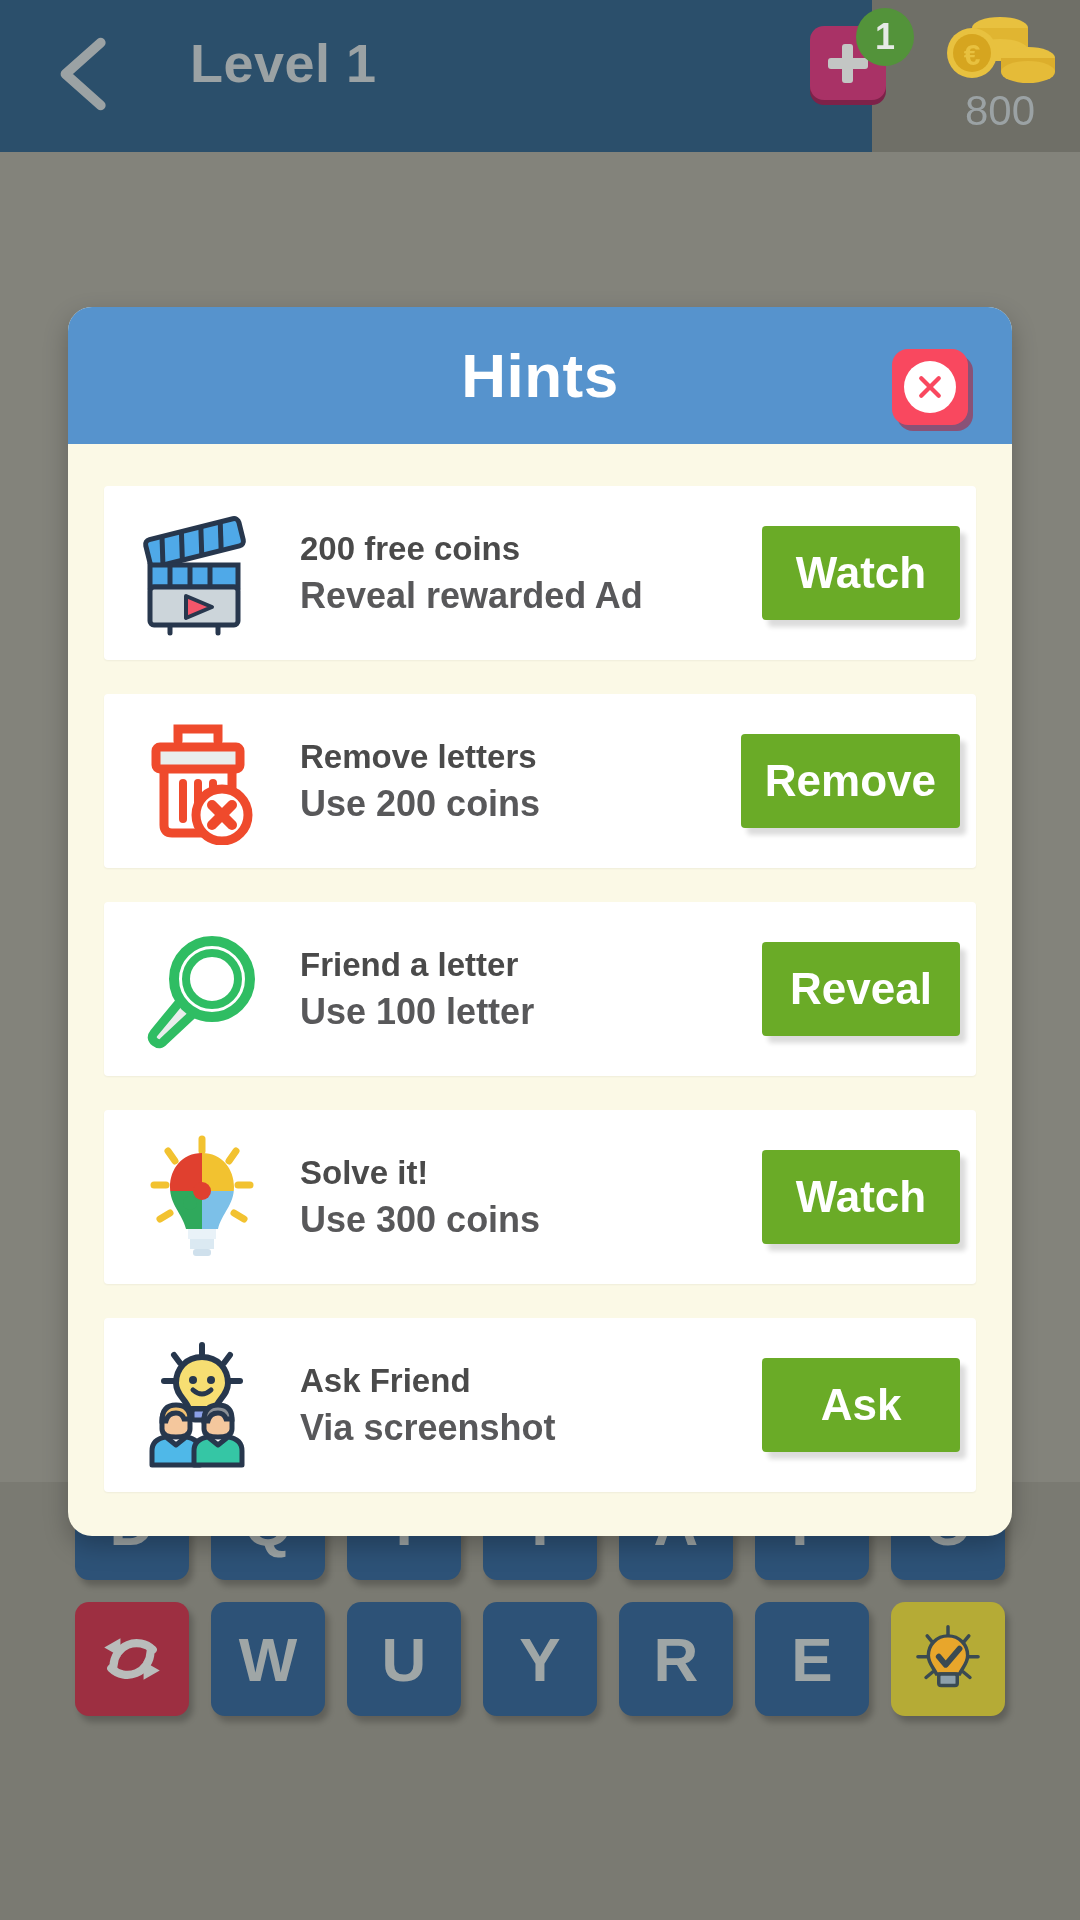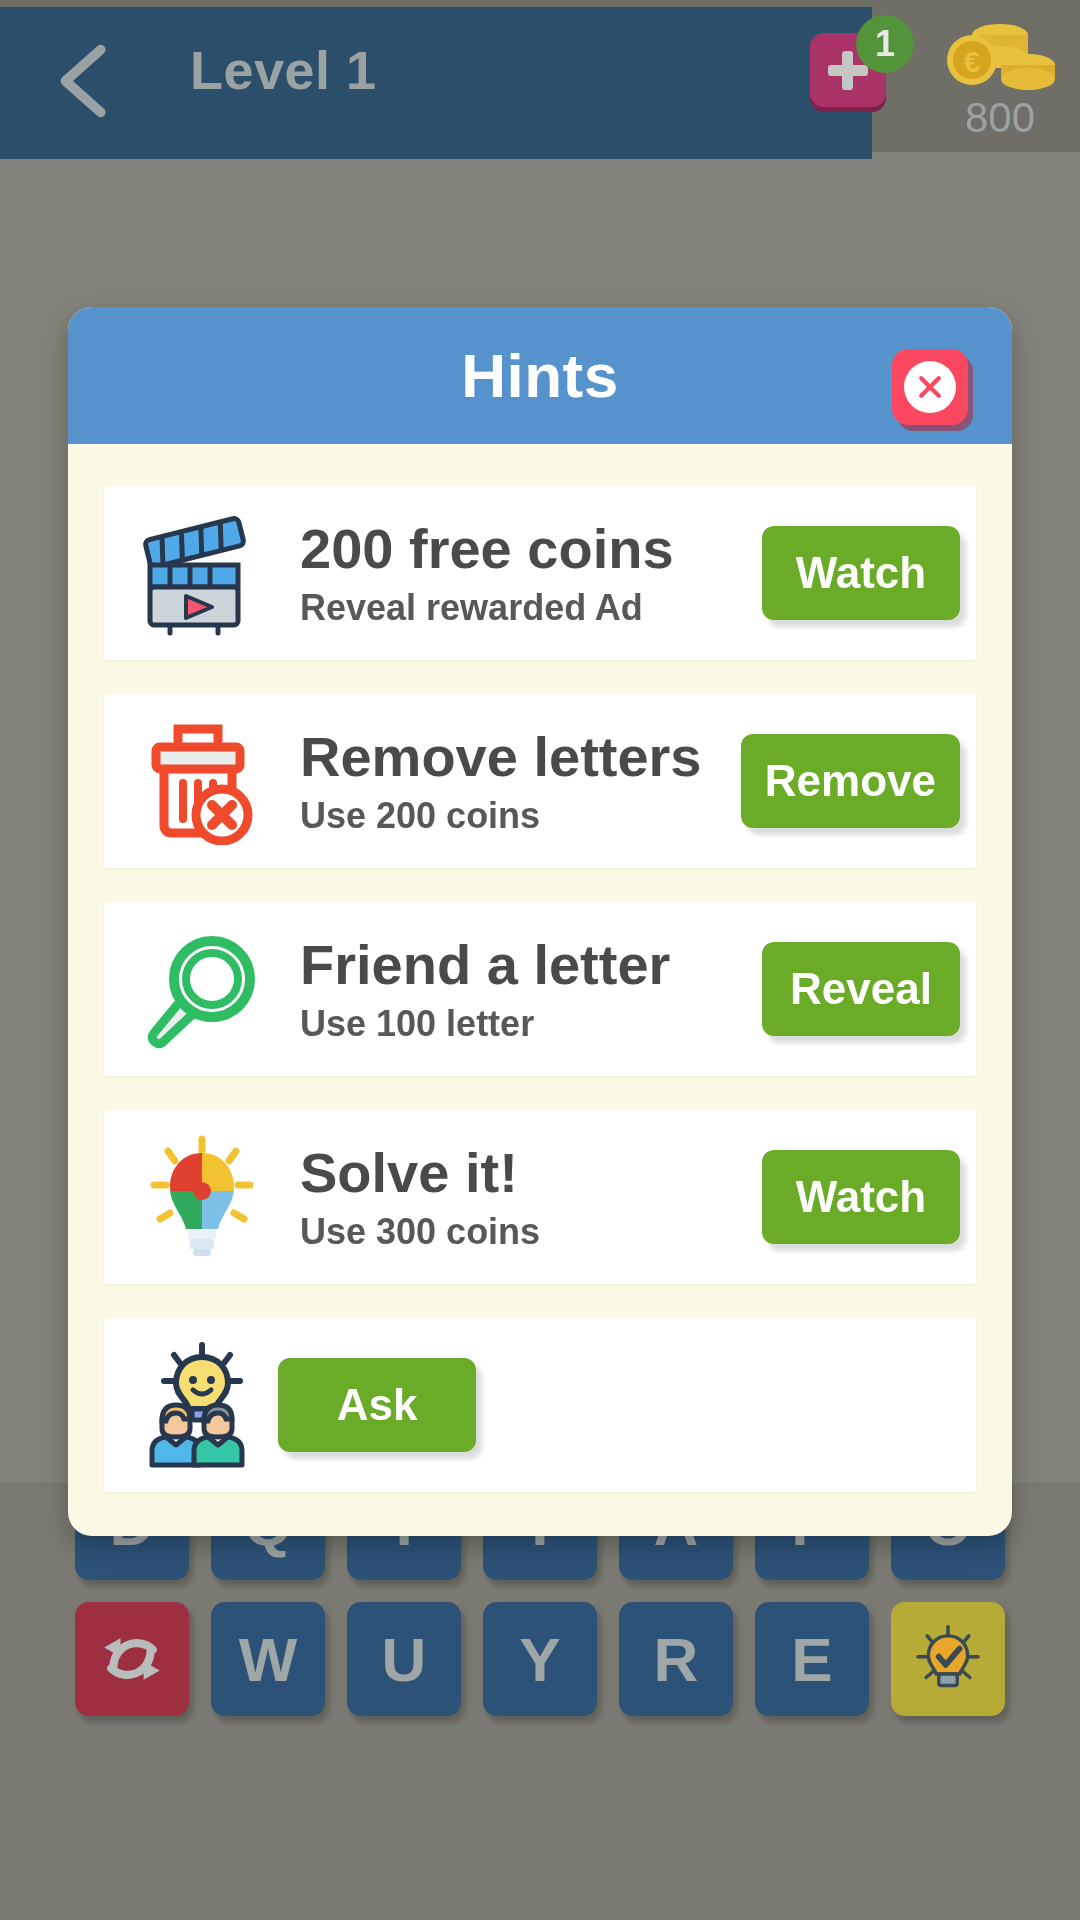--- a/index.html
+++ b/index.html
@@ -16,21 +16,21 @@
     position: relative;
     width: 1080px;
     height: 1920px;
     background: #6f6f67;
     overflow: hidden;
   }
 
   
   #topbar {
     position: absolute;
-    top: 7px; left: 0;
+    top: 0; left: 0;
     width: 872px;
     height: 152px;
     background: #2b4f6b;
     z-index: 30;
   }
 
   #back-button {
     position: absolute;
     left: 42px;
     top: 26px;
@@ -237,42 +237,42 @@
     justify-content: center;
   }
   .hint-icon svg { width: 128px; height: 128px; display: block; }
 
   .hint-text {
     flex: 1 1 auto;
     padding-left: 22px;
     min-width: 0;
   }
   .hint-title {
-    font-size: 56px;
+    font-size: 33px;
     font-weight: bold;
     color: #4a4a4a;
     line-height: 1.08;
     white-space: nowrap;
   }
   .hint-sub {
     font-size: 36px;
     font-weight: bold;
     color: #58585a;
     margin-top: 10px;
     line-height: 1.05;
     white-space: nowrap;
   }
 
   .hint-action {
     flex: 0 0 auto;
     min-width: 198px;
     height: 94px;
     padding: 15px 24px;
     border: none;
-    border-radius: 12px;
+    border-radius: 4px;
     background: #6aab27;
     color: #ffffff;
     font-family: "Liberation Sans", sans-serif;
     font-size: 44px;
     font-weight: bold;
     cursor: pointer;
     box-shadow: 6px 7px 5px rgba(0,0,0,0.14);
     display: flex;
     align-items: center;
     justify-content: center;
@@ -532,19 +532,23 @@
 
             <path d="M24 80 Q24 66 38 66 Q52 66 52 80 L52 88 Q52 96 38 96 Q24 96 24 88 Z" fill="#f4c79d" stroke="#27374d" stroke-width="5"></path>
             <path d="M24 80 Q24 64 38 64 Q52 64 52 78 L46 78 Q44 72 38 72 Q30 72 28 80 Z" fill="#f0c070" stroke="#27374d" stroke-width="5"></path>
             <path d="M14 124 L14 110 Q14 98 28 96 L38 104 L48 96 Q62 98 62 110 L62 124 Z" fill="#4fb8e8" stroke="#27374d" stroke-width="5" stroke-linejoin="round"></path>
 
             <path d="M66 80 Q66 66 80 66 Q94 66 94 80 L94 88 Q94 96 80 96 Q66 96 66 88 Z" fill="#f4c79d" stroke="#27374d" stroke-width="5"></path>
             <path d="M66 80 Q66 64 80 64 Q94 64 94 78 L88 78 Q86 72 80 72 Q72 72 70 80 Z" fill="#8a8f95" stroke="#27374d" stroke-width="5"></path>
             <path d="M56 124 L56 110 Q56 98 70 96 L80 104 L90 96 Q104 98 104 110 L104 124 Z" fill="#35c6a5" stroke="#27374d" stroke-width="5" stroke-linejoin="round"></path>
           </svg>
         </div>
+        <div class="hint-text">
+          <div class="hint-title">Ask Friend</div>
+          <div class="hint-sub">Via screenshot</div>
+        </div>
         <button class="hint-action">Ask</button>
       </div>
 
     </div>
   </div>
 
 </div>
 
 </body></html>

